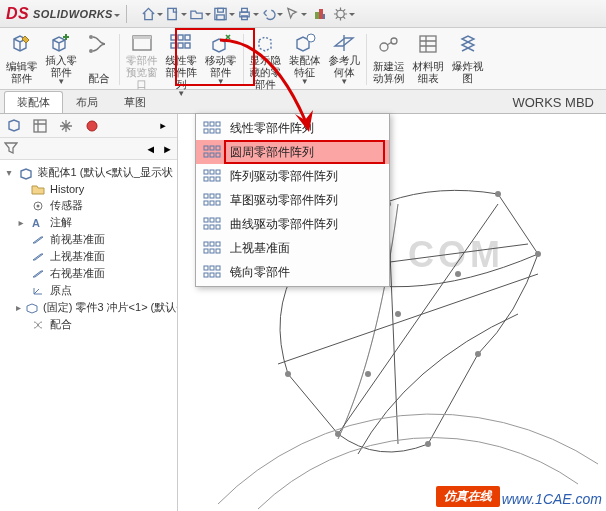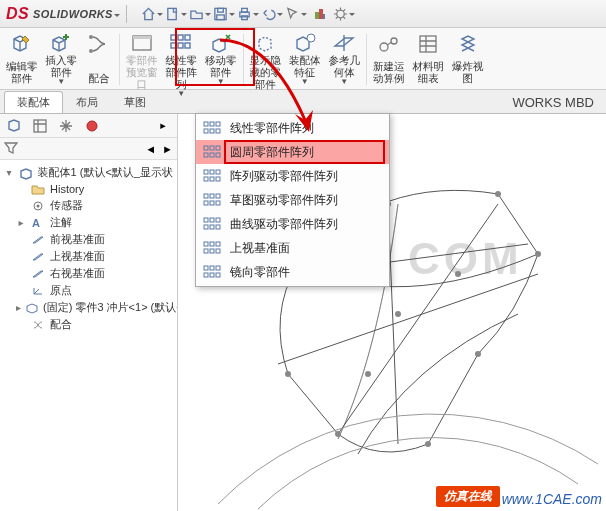--- a/index.html
+++ b/index.html
@@ -33,21 +33,21 @@
   .tnode { display:flex; align-items:center; gap:4px; padding:1px 2px; font-size:11px; color:#333; white-space:nowrap; }
   .tnode .exp { width:10px; text-align:center; color:#777; font-size:10px;}
   .tnode .nic { width:16px; height:14px; display:flex; align-items:center; justify-content:center;}
   .tnode.d1 { padding-left:14px; }
   .viewport { flex:1; background:#fff; position:relative; overflow:hidden;}
   .menu { position:absolute; background:#fdfdfd; border:1px solid #aaa; box-shadow:2px 2px 6px rgba(0,0,0,0.25); padding:2px 0; z-index:20;}
   .menu .mitem { display:flex; align-items:center; gap:8px; padding:3px 14px 3px 6px; font-size:12px; color:#222; position:relative;}
   .menu .mitem .mic { width:20px; height:18px; display:flex; align-items:center; justify-content:center;}
   .menu .mitem.highlight { background:#fca5a5; }
   .menu .mitem.highlight::before { content:""; position:absolute; left:28px; right:4px; top:0; bottom:0; border:2px solid #d60000; pointer-events:none;}
-  .watermark { position:absolute; color:rgba(150,150,150,0.35); font-size:44px; font-weight:bold; letter-spacing:4px; pointer-events:none;}
+  .watermark { position:absolute; color:rgba(150,150,150,0.35); font-size:36px; font-weight:bold; letter-spacing:4px; pointer-events:none;}
   .arrow-svg { position:absolute; z-index:25; pointer-events:none;}
   .footer { position:absolute; right:4px; bottom:4px; display:flex; flex-direction:row; align-items:flex-end; gap:2px; font-size:12px;}
   .footer .badge { background:#e83e00; color:#fff; padding:2px 8px; font-weight:bold; font-style:italic; border-radius:2px;}
   .footer .url { color:#2a5db0; font-style:italic; font-size:14px;margin-top:28px;}
   
   .st { stroke:#5b7aa8; stroke-width:1.4; fill:none; }
   .stg { stroke:#7a7a7a; stroke-width:1.3; fill:none; }
 </style>
 </head>
 <body>

